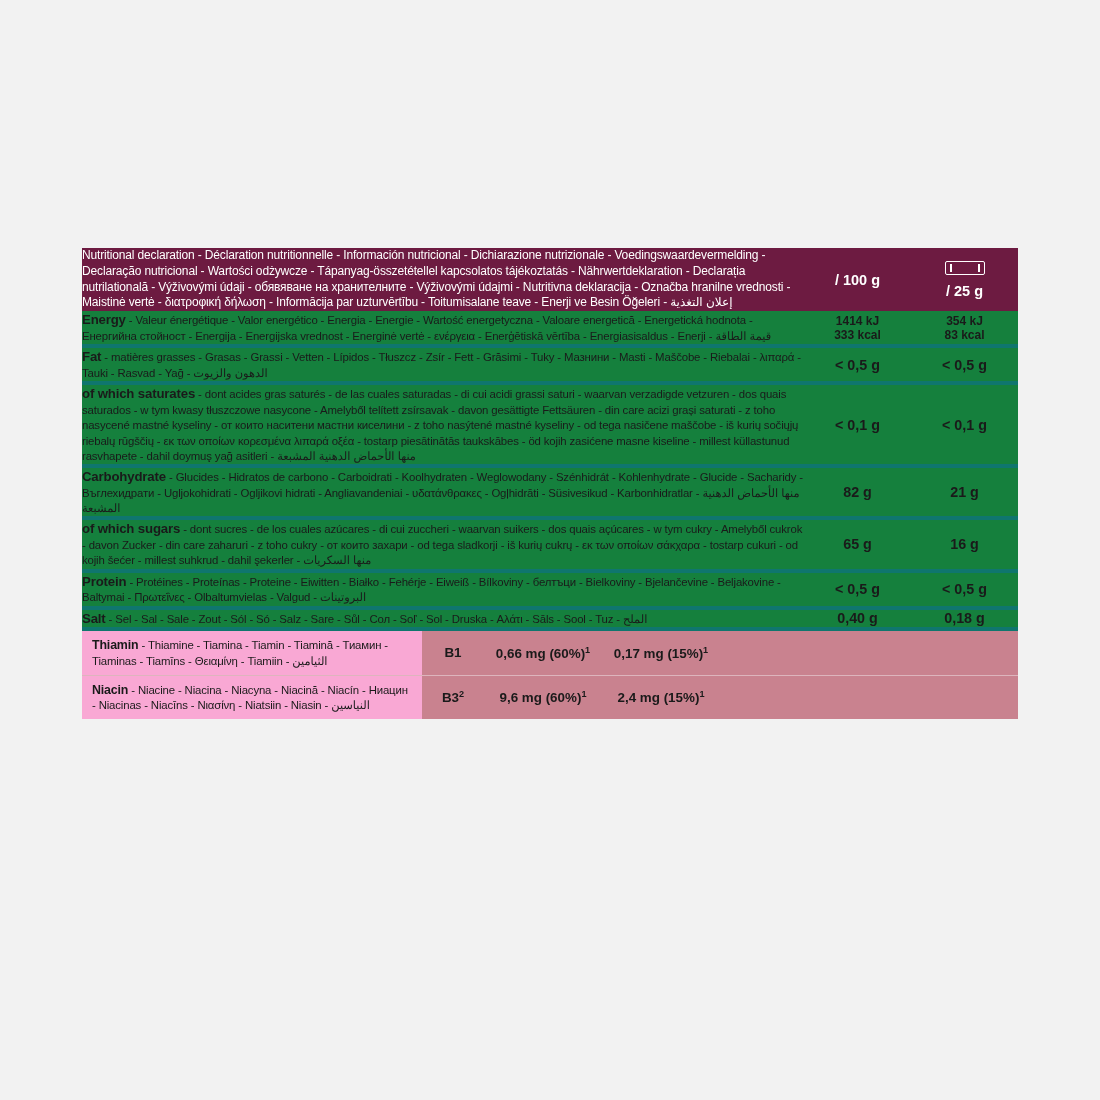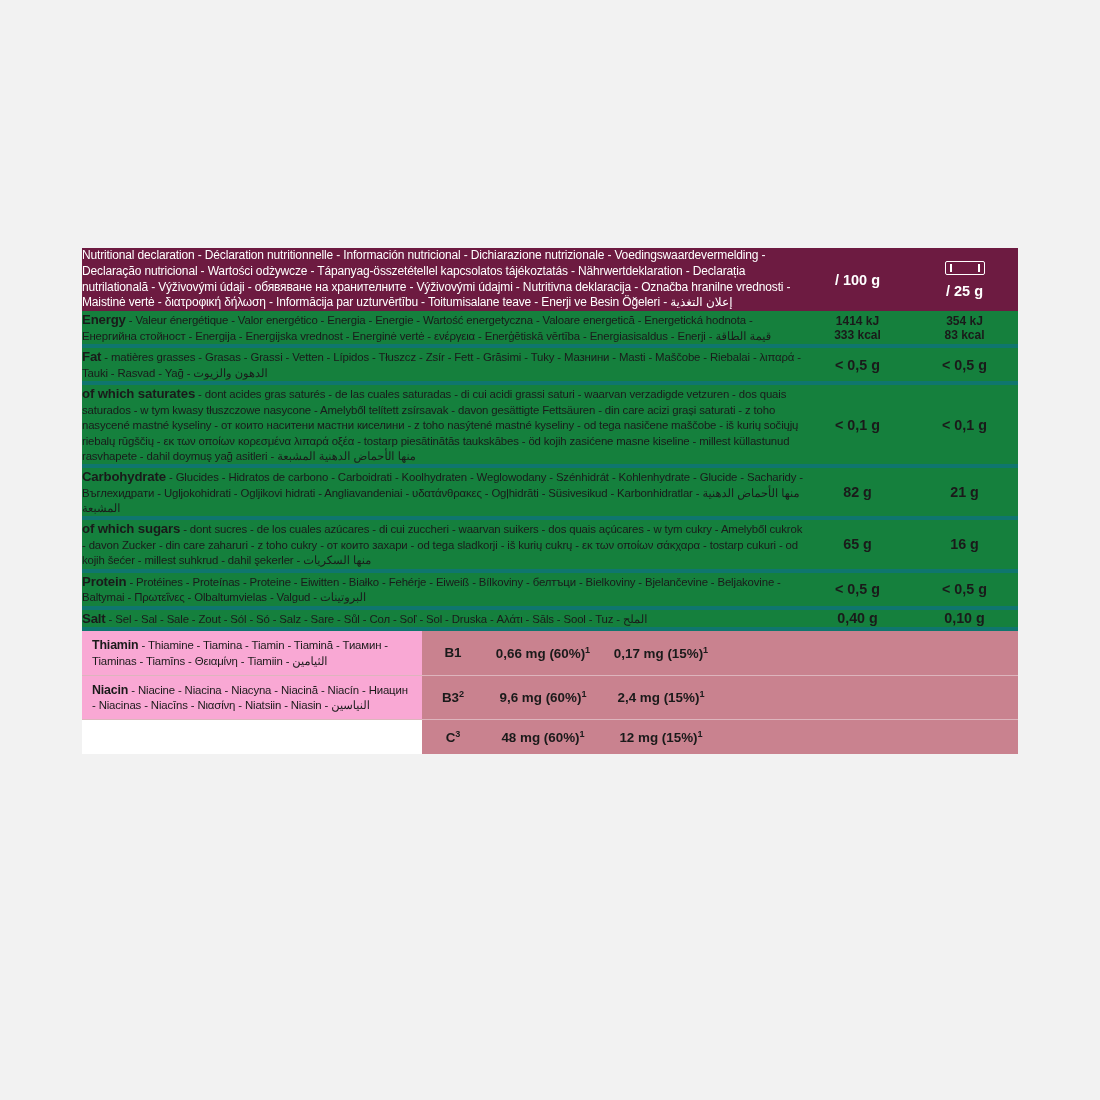--- a/index.html
+++ b/index.html
@@ -248,21 +248,21 @@
           </td>
           <td class="val-cell">&lt; 0,5 g</td>
           <td class="val-cell">&lt; 0,5 g</td>
         </tr>
 
         <tr class="row-main">
           <td class="label-cell">
             <b>Salt</b><span> - Sel - Sal - Sale - Zout - Sól - Só - Salz - Sare - Sůl - Сол - Soľ - Sol - Druska - Αλάτι - Sāls - Sool - Tuz - الملح</span>
           </td>
           <td class="val-cell">0,40 g</td>
-          <td class="val-cell">0,10 g</td>
+          <td class="val-cell">0,18 g</td>
         </tr>
       </tbody>
     </table>
 
     <div class="vit-wrap">
       <div class="vit-right">
 
         <div class="vit-row">
           <div class="vit-names">
             <span><b>Thiamin</b><span> - Thiamine - Tiamina - Tiamin - Tiamină - Тиамин - Tiaminas - Tiamīns - Θειαμίνη - Tiamiin - الثيامين</span></span>
@@ -275,26 +275,18 @@
         <div class="vit-row">
           <div class="vit-names">
             <span><b>Niacin</b><span> - Niacine - Niacina - Niacyna - Niacină - Niacín - Ниацин - Niacinas - Niacīns - Νιασίνη - Niatsiin - Niasin - النياسين</span></span>
           </div>
           <div class="vit-code"><span>B3</span><sup>2</sup></div>
           <div class="vit-v1"><span>9,6 mg (60%)</span><sup>1</sup></div>
           <div class="vit-v2"><span>2,4 mg (15%)</span><sup>1</sup></div>
         </div>
 
 
-        <div class="vit-row">
-          <div class="vit-names empty">
-            <span><b></b><span></span></span>
-          </div>
-          <div class="vit-code"><span>C</span><sup>3</sup></div>
-          <div class="vit-v1"><span>48 mg (60%)</span><sup>1</sup></div>
-          <div class="vit-v2"><span>12 mg (15%)</span><sup>1</sup></div>
-        </div>
 
       </div>
     </div>
 
   </div>
 </div>
 
 </body></html>

